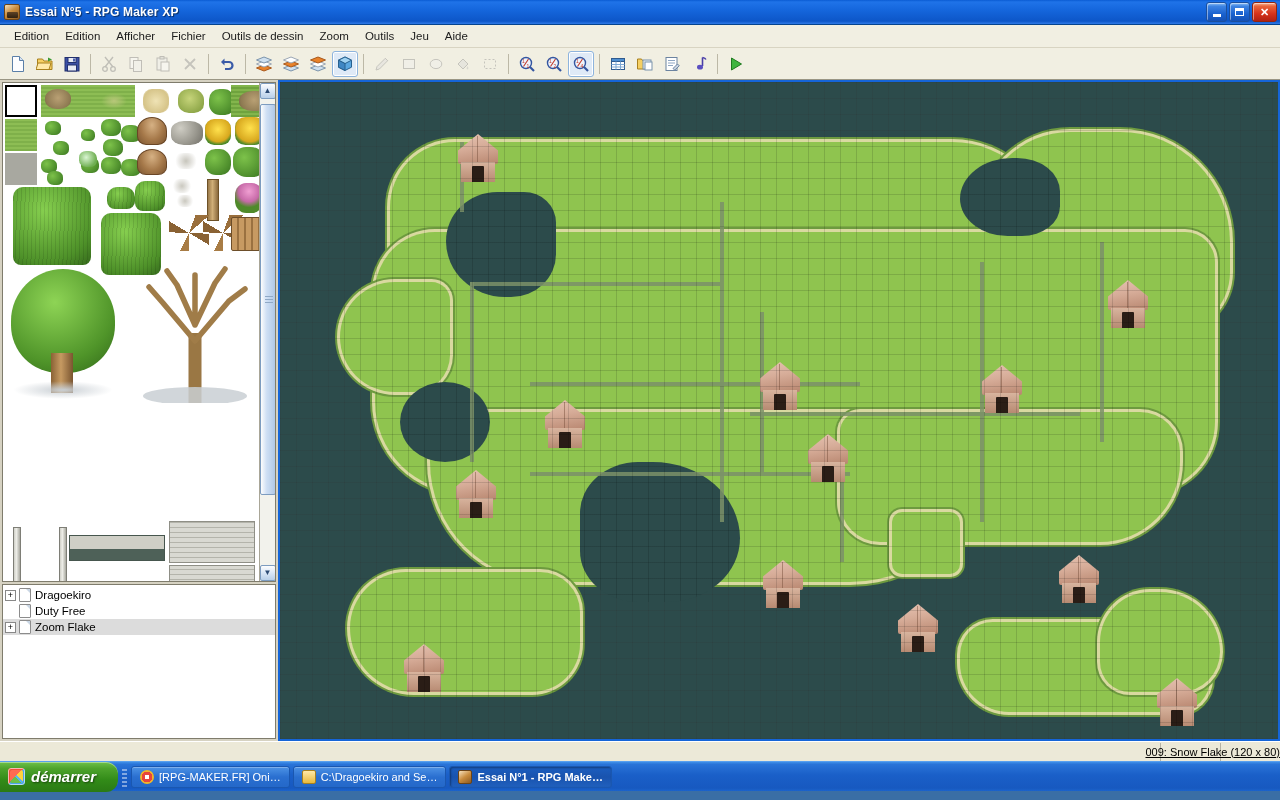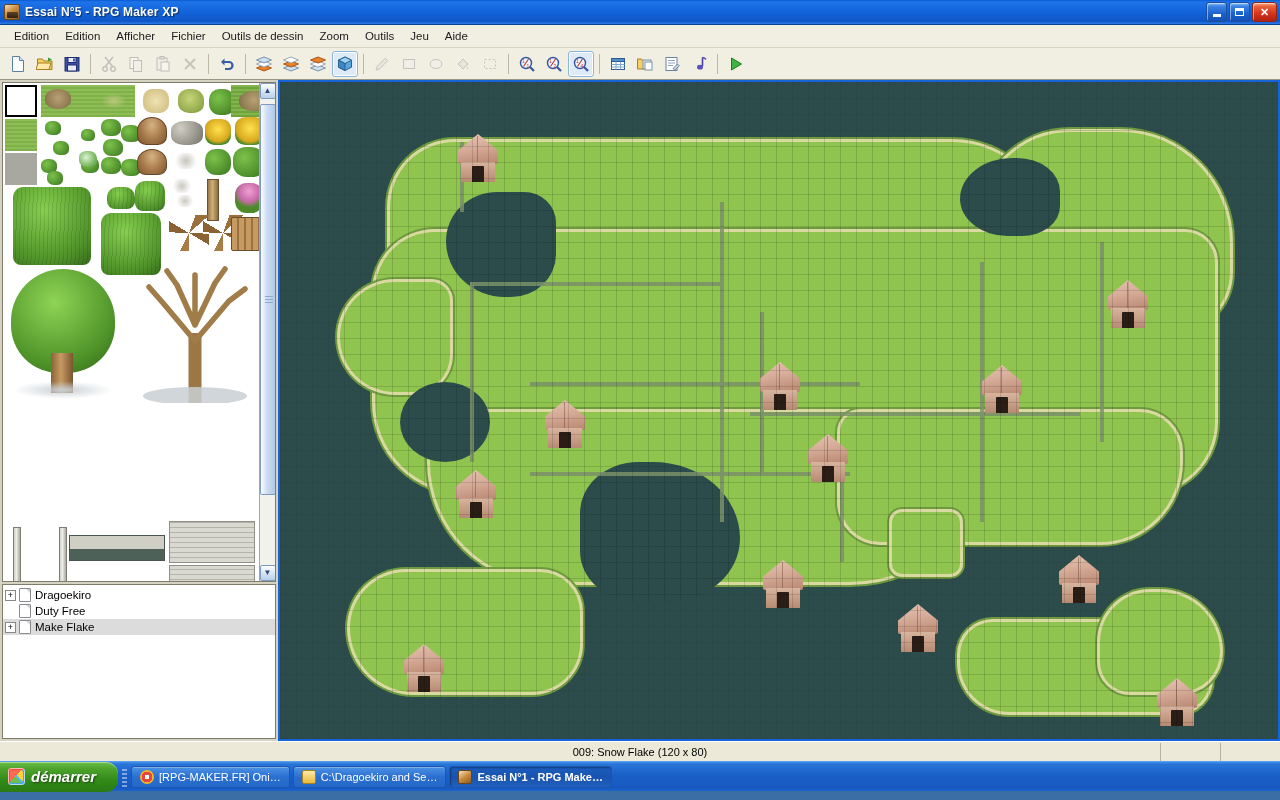--- a/index.html
+++ b/index.html
@@ -269,21 +269,21 @@
   
   #statusbar {
     height:20px; background:#ece9d8;
     border-top:1px solid #fff;
     display:flex; align-items:center;
     font-size:11px; color:#000;
     position:relative;
   }
   #statusbar .sb-left { flex:1; padding-left:6px; }
   #statusbar .sb-center {
-    position:absolute; left:0; right:0; text-align:center;
+    position:absolute; left:0; right:0; text-align:right;text-decoration:underline;
   }
   #statusbar .sb-pane {
     width:60px; height:18px; border-left:1px solid #b5b2a3;
   }
 
   
   #taskbar {
     height:30px; position:relative;
     background:linear-gradient(180deg,#3f8fe8 0%,#2a74d8 8%,#1a5fc8 45%,#1759c0 90%,#1b63cd 100%);
     border-top:1px solid #58a0ef;
@@ -709,21 +709,21 @@
 
       <div class="tnode">
         <div class="t-spacer"></div>
         <div class="ico-doc"></div>
         <span>Duty Free</span>
       </div>
 
       <div class="tnode sel">
         <div class="t-exp">+</div>
         <div class="ico-doc"></div>
-        <span>Make Flake</span>
+        <span>Zoom Flake</span>
       </div>
 
     </div>
   </div>
 
   <div id="mapArea">
     <div id="mapCanvas">
       <div id="water"></div>
 
       <div class="land" style="left:110px;top:60px;width:660px;height:130px;border-radius:80px 120px 40px 30px;"></div>

